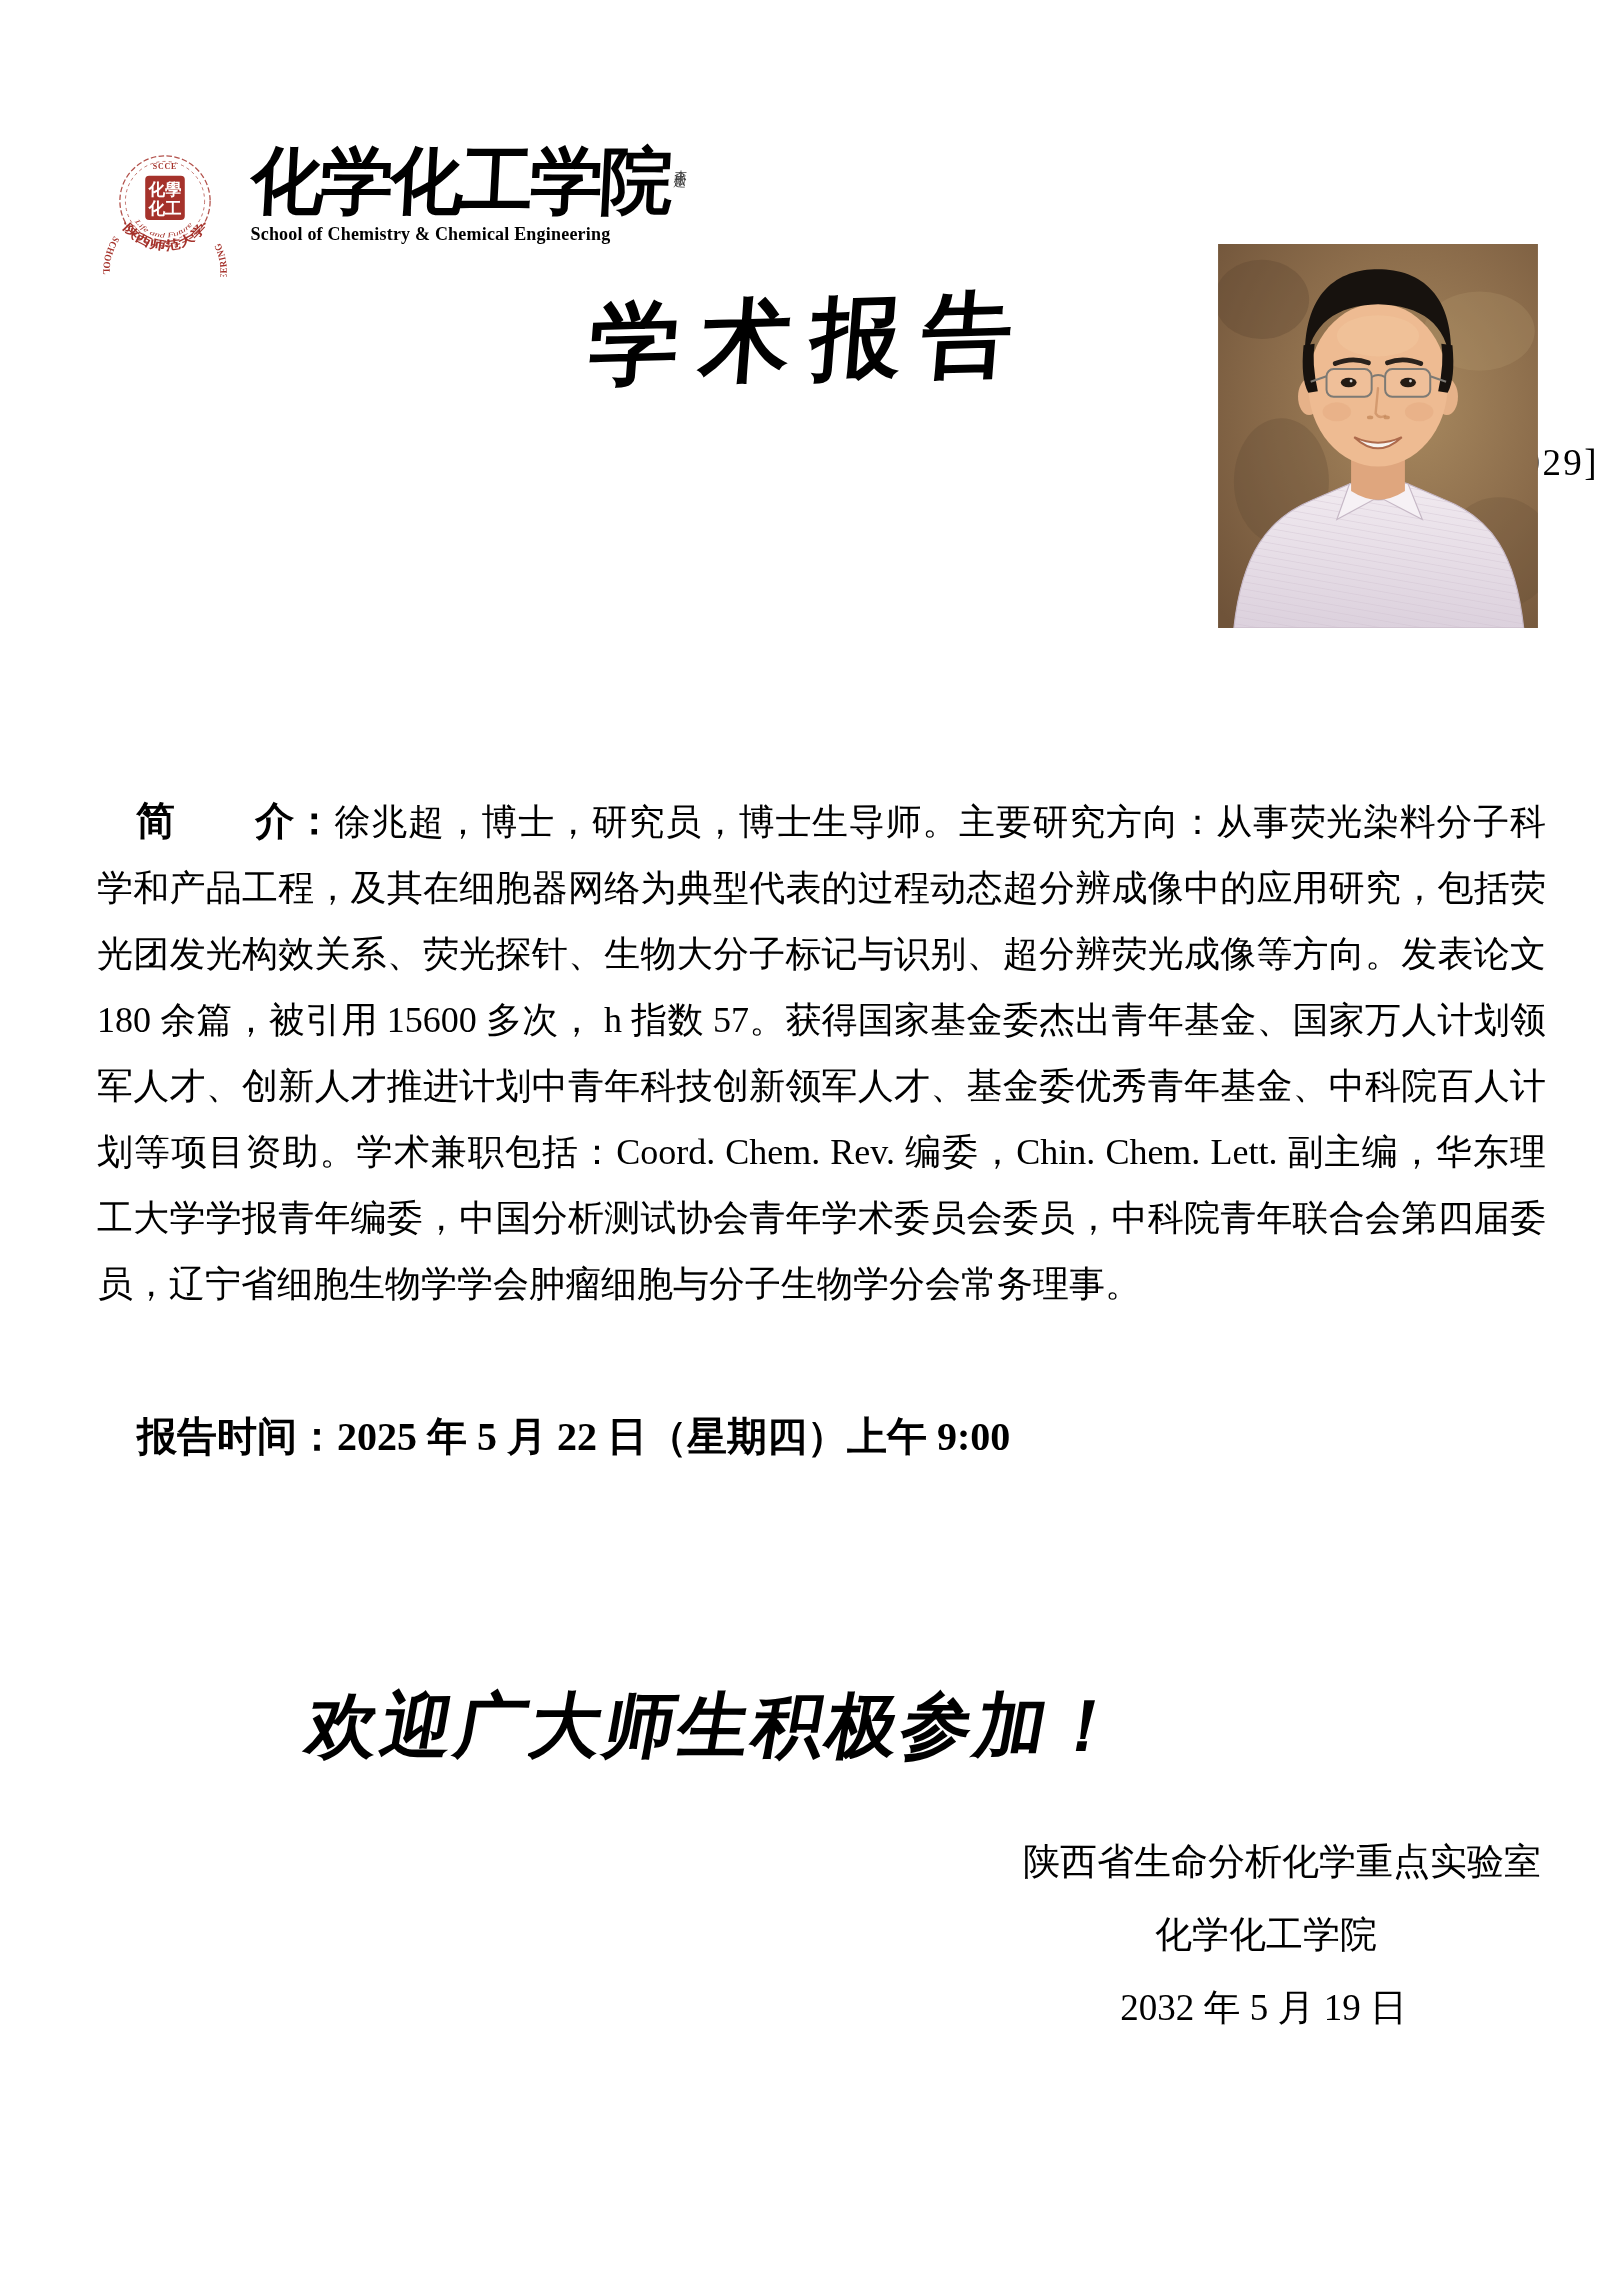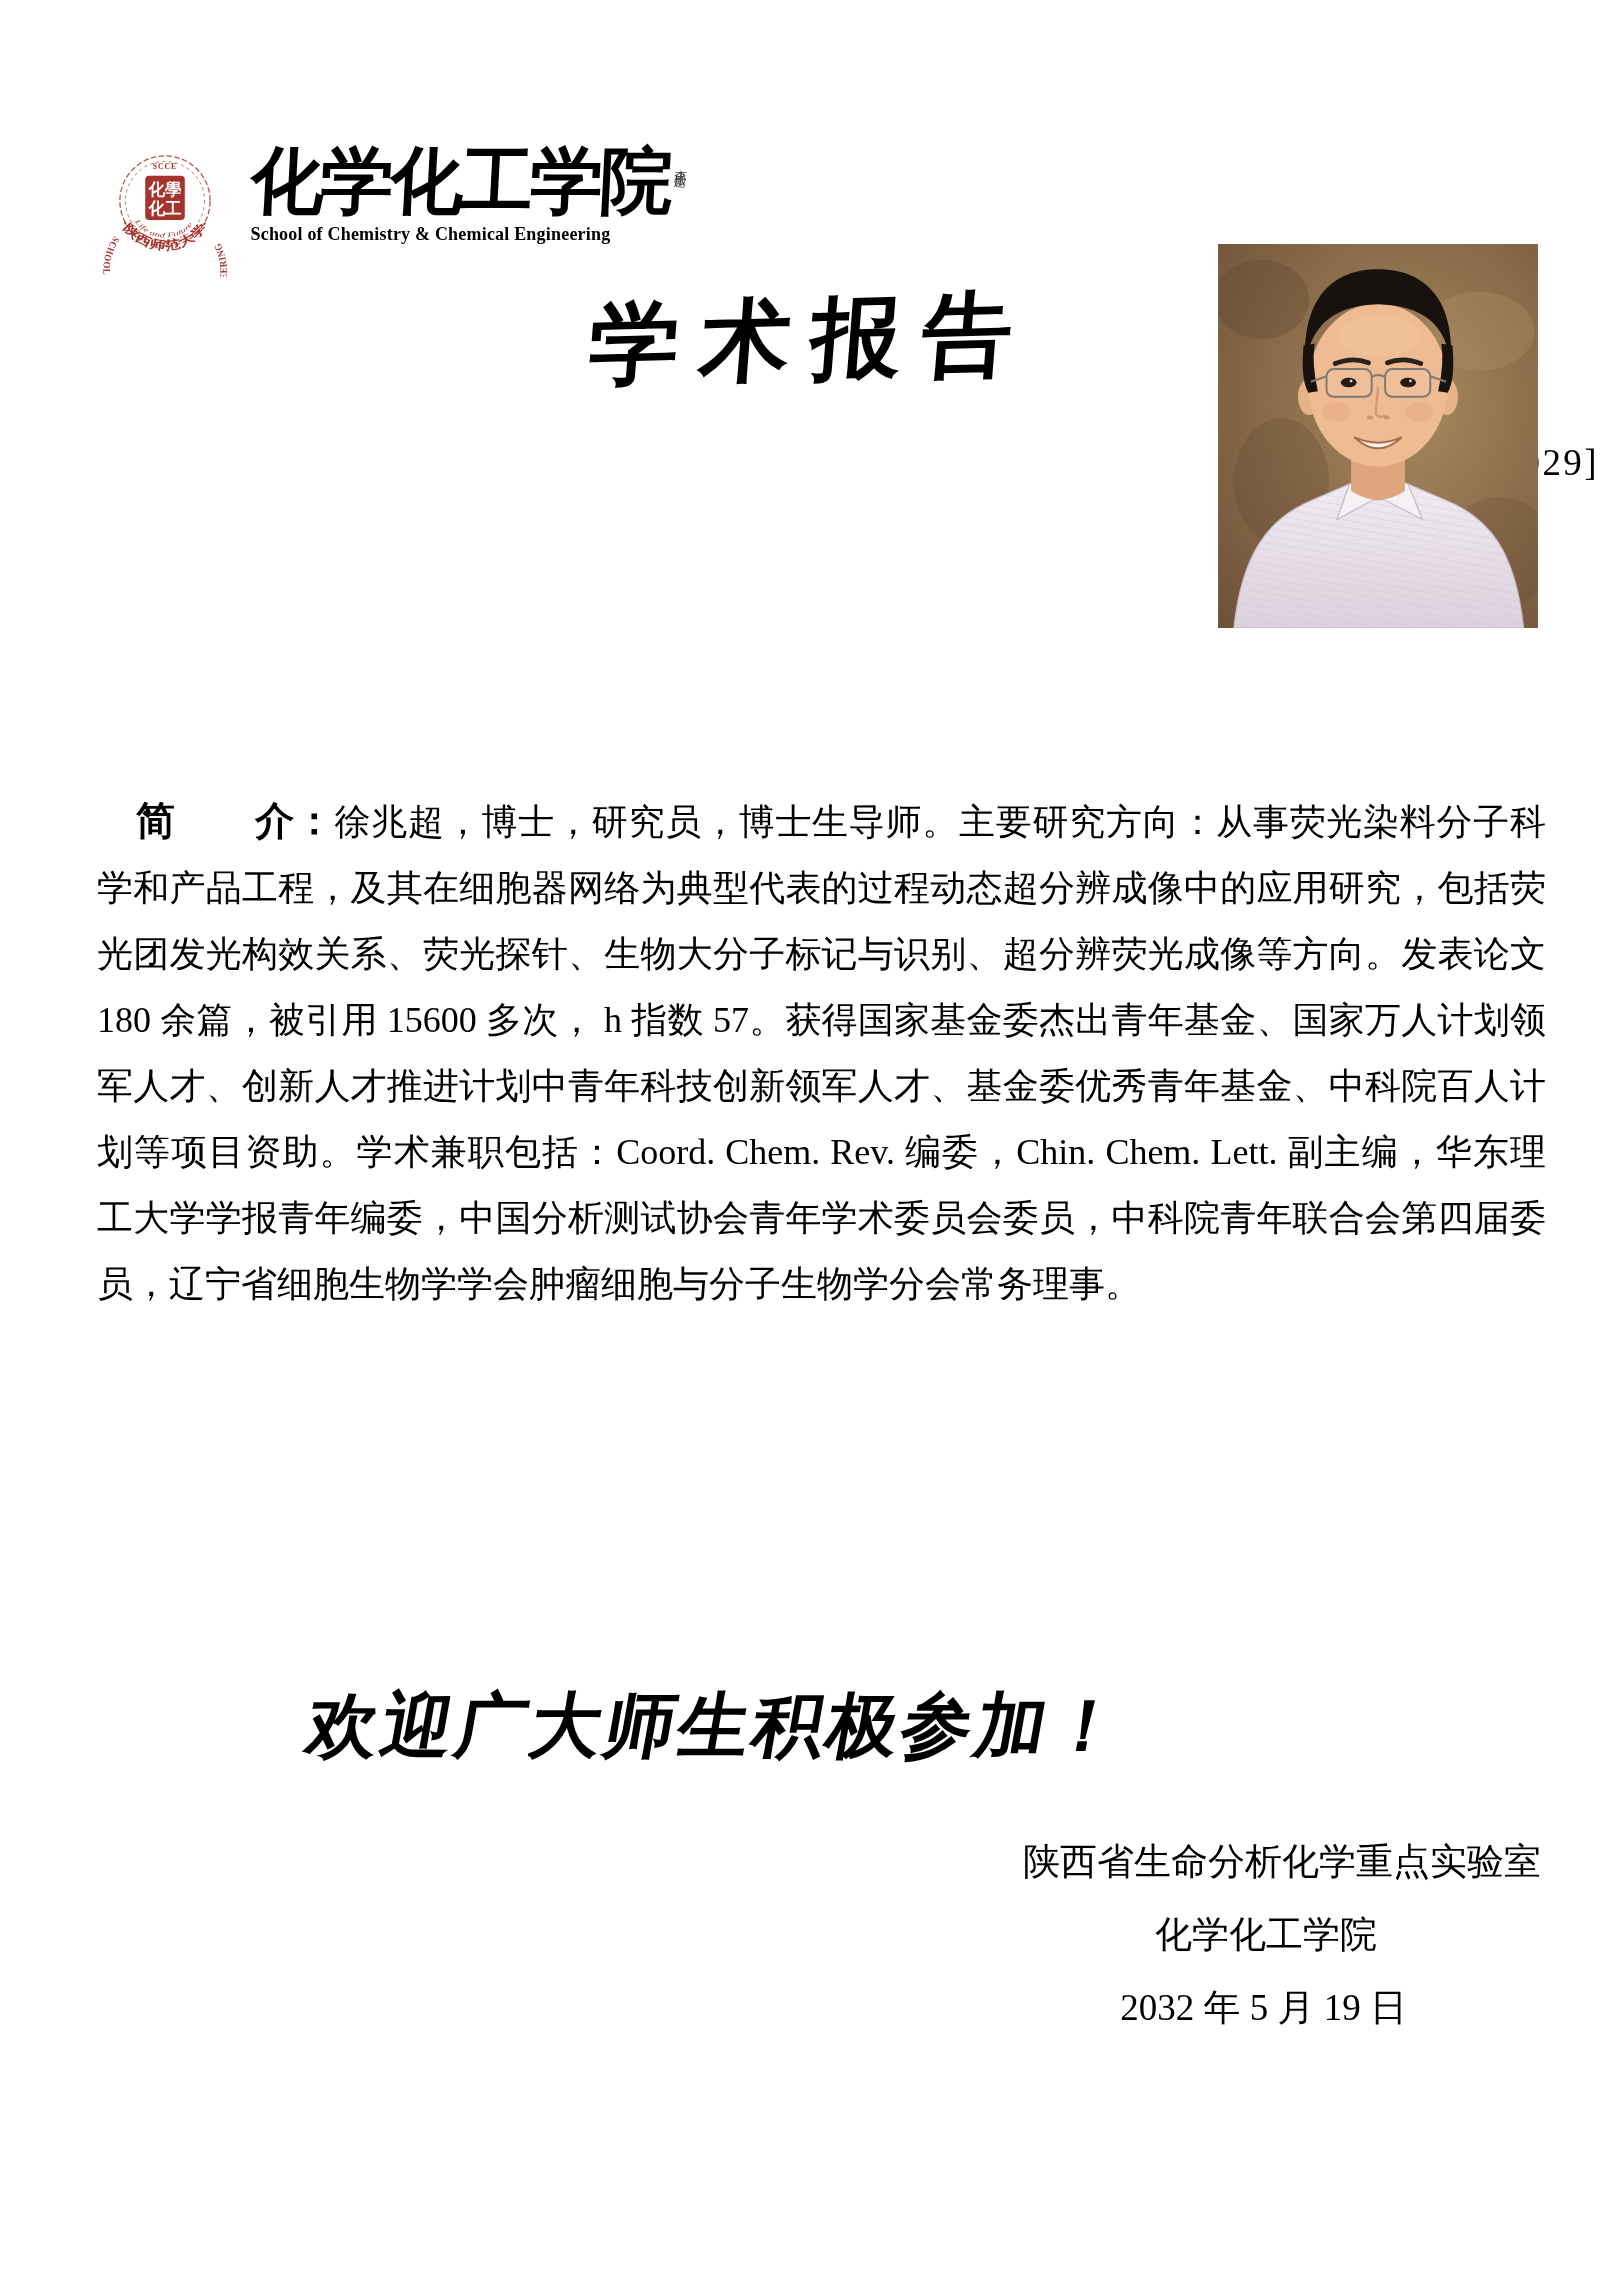--- a/index.html
+++ b/index.html
@@ -152,20 +152,23 @@
       <path d="M172,244 Q202,258 232,244 Q202,272 172,244 Z" fill="#f7f3ef" stroke="#ad6a4c" stroke-width="2.5"></path>
     </svg>
   </div>
 
 
 
   <p class="bio">
     <span class="bio-label">简　　介：</span><span>徐兆超，博士，研究员，博士生导师。主要研究方向：从事荧光染料分子科学和产品工程，及其在细胞器网络为典型代表的过程动态超分辨成像中的应用研究，包括荧光团发光构效关系、荧光探针、生物大分子标记与识别、超分辨荧光成像等方向。发表论文 180 余篇，被引用 15600 多次， h 指数 57。获得国家基金委杰出青年基金、国家万人计划领军人才、创新人才推进计划中青年科技创新领军人才、基金委优秀青年基金、中科院百人计划等项目资助。学术兼职包括：Coord. Chem. Rev. 编委，Chin. Chem. Lett. 副主编，华东理工大学学报青年编委，中国分析测试协会青年学术委员会委员，中科院青年联合会第四届委员，辽宁省细胞生物学学会肿瘤细胞与分子生物学分会常务理事。</span>
   </p>
 
+  <div class="row row-time">
+    <span>报告时间：</span><span>2025 年 5 月 22 日（星期四）上午 9:00</span>
+  </div>
 
 
   <div class="welcome">欢迎广大师生积极参加！</div>
 
   <div class="footer">
     <div>陕西省生命分析化学重点实验室</div>
     <div class="pad40">化学化工学院</div>
     <div class="pad47">2032 年 5 月 19 日</div>
   </div>
 

